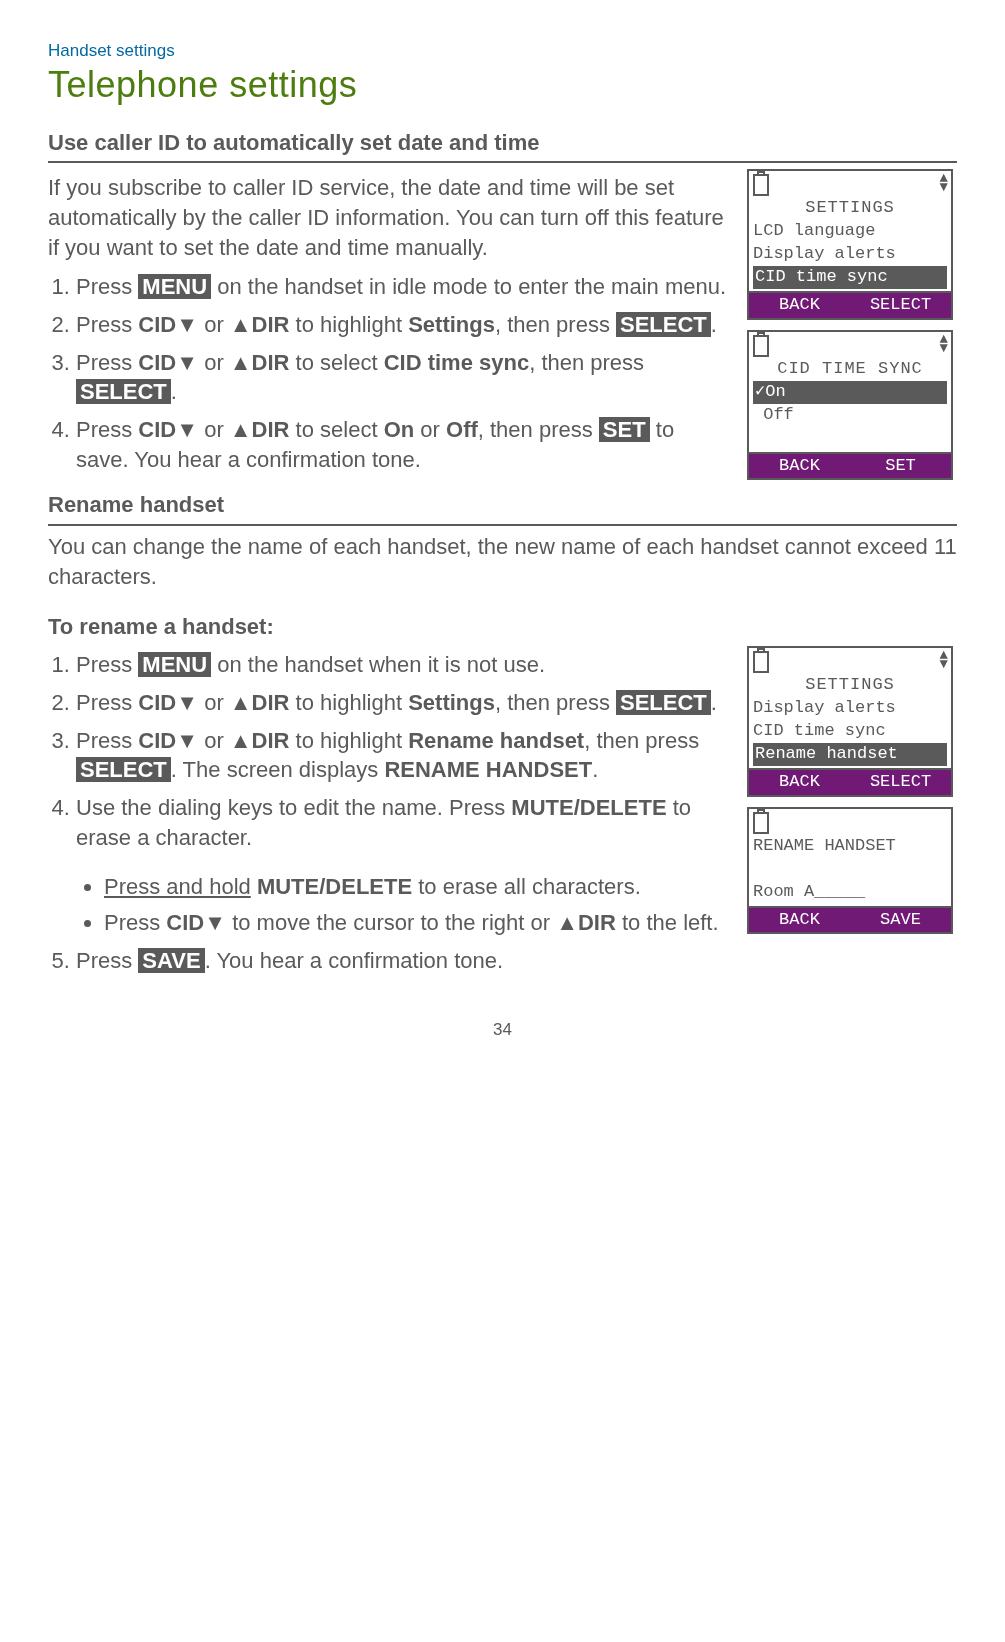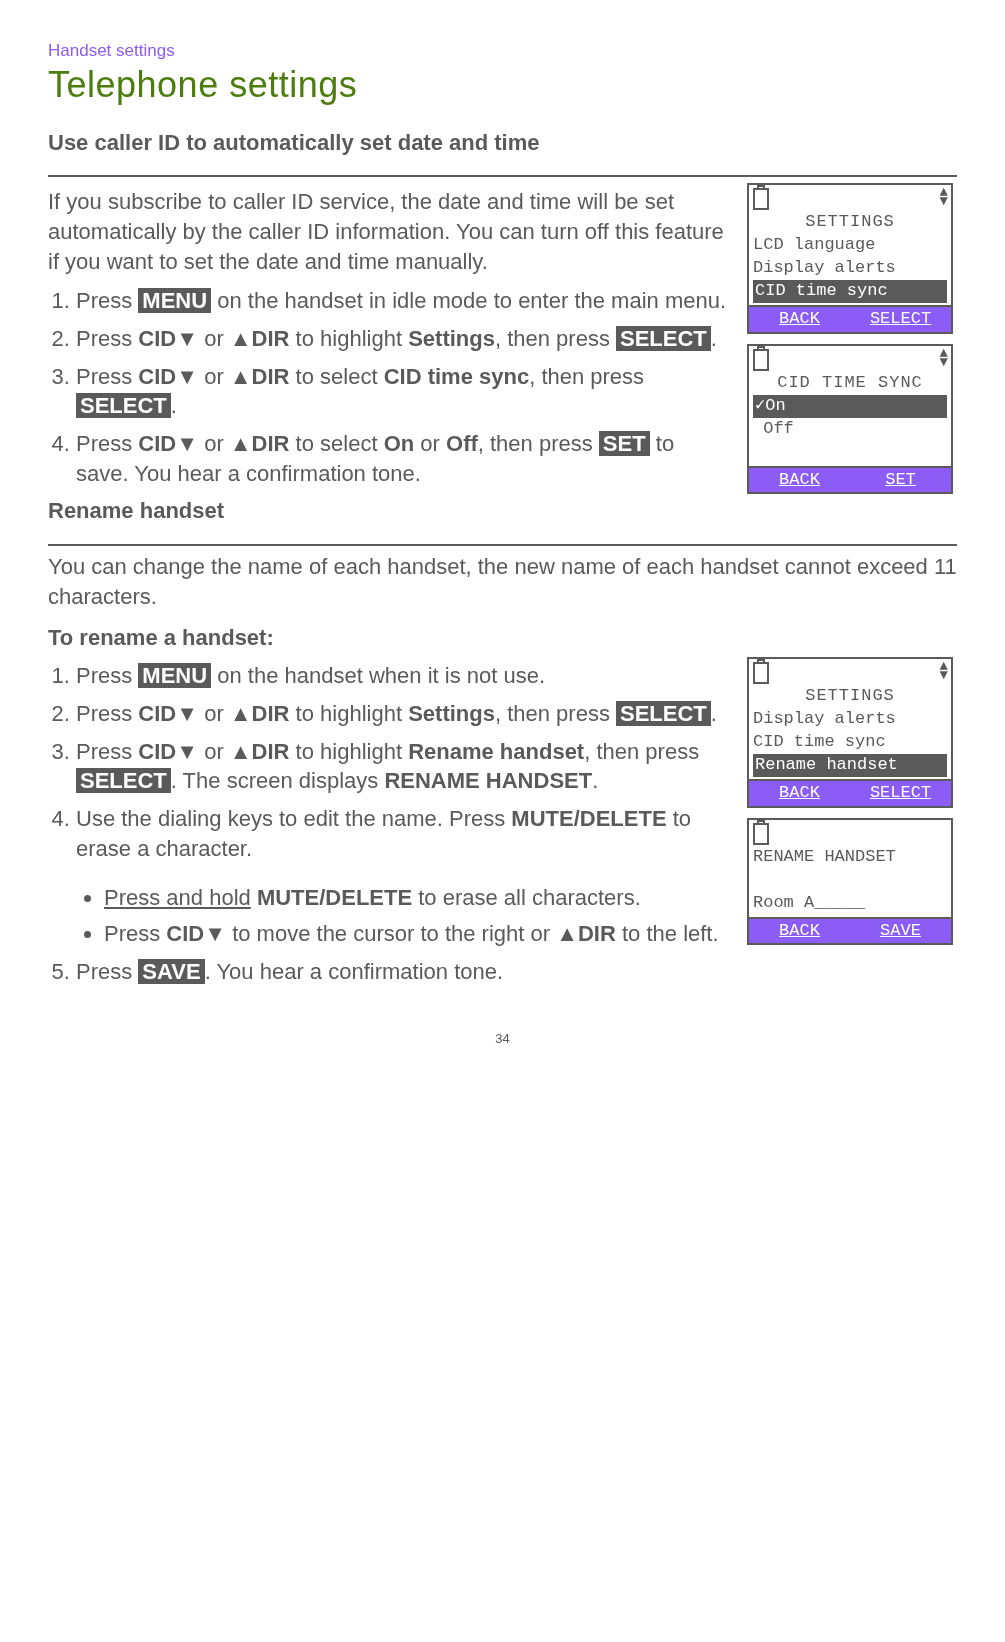--- a/index.html
+++ b/index.html
@@ -9,36 +9,36 @@
     font-family: Arial, Helvetica, sans-serif;
     font-size: 22px;
     line-height: 1.35;
     width: 1005px;
     box-sizing: border-box;
     background: #fff;
     color: #5a5a5a;
   }
   .breadcrumb {
     font-size: 17px;
-    color: #8b5cf6;
+    color: #0369a1;
     margin-bottom: -2px;
   }
   .page-title {
     font-size: 36px;
     font-weight: 300;
     color: #4d7c0f;
     margin-bottom: 18px;
     letter-spacing: 0.5px;
   }
   .section-heading {
     font-weight: bold;
     font-size: 22px;
-    padding-bottom: 18px;
+    padding-bottom: 4px;
     border-bottom: 2px solid #5a5a5a;
-    margin-top: 0;
+    margin-top: 8px;
     margin-bottom: 6px;
   }
   .layout-row {
     display: flex;
     gap: 18px;
     align-items: flex-start;
     justify-content: center;
   }
   .text-col { flex: 1; }
   .screens-col {
@@ -61,24 +61,24 @@
   ul li { margin-bottom: 6px; list-style: disc; }
   b { font-weight: bold; }
   .inv {
     background: #5a5a5a;
     color: #fff;
     padding: 0 4px;
     font-weight: bold;
   }
   .sub-heading {
     font-weight: bold;
-    margin-top: 12px;
+    margin-top: 21px;
     margin-bottom: 4px;
   }
-  .page-num { text-align: center; font-size: 13px; margin-top: 36px; }
+  .page-num { text-align: center; font-size: 17px; margin-top: 36px; }
 
   
   .lcd {
     width: 206px;
     border: 2px solid #5a5a5a;
     box-sizing: border-box;
     background: #fff;
     font-family: "Courier New", monospace;
     font-size: 17px;
     color: #5a5a5a;
@@ -96,21 +96,21 @@
   }
   .lcd-softkeys {
     display: flex;
     border-top: 2px solid #5a5a5a;
   }
   .lcd-softkeys > div {
     flex: 1;
     text-align: center;
     padding: 1px 0;
   }
-  .sk-inv { background: #8b5cf6; color: #fff; text-decoration: underline; }
+  .sk-inv { background: #701a75; color: #fff; }
   .sk-plain { background: #fff; color: #5a5a5a; }
 
   .batt {
     display: inline-block;
     width: 12px; height: 18px;
     border: 2px solid #5a5a5a;
     position: relative;
     vertical-align: top;
     margin-right: 4px;
   }

